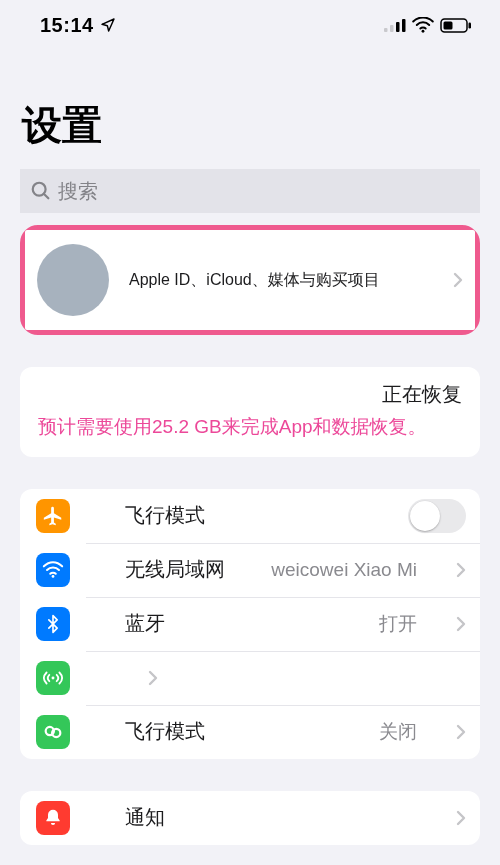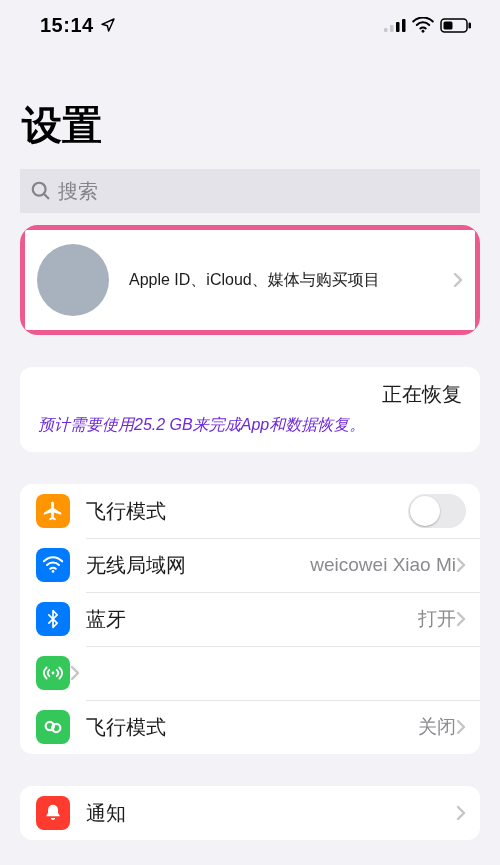--- a/index.html
+++ b/index.html
@@ -24,23 +24,23 @@
   .appleid-wrap { margin: 12px 20px 0 20px; border: 5px solid #ef5a8e; border-radius: 18px; }
   .appleid { background: #fff; display: flex; align-items: center; padding: 14px 12px 14px 12px; border-radius: 2px; }
   .avatar { width: 72px; height: 72px; border-radius: 50%; background: #a7b2be; flex: 0 0 auto; }
   .appleid-text { flex: 1 1 auto; padding-left: 20px; font-size: 16px; color: #1c1c1e; }
   .chev { color: #c5c5c8; }
 
   
   .group { margin: 32px 20px 0 20px; background: #fff; border-radius: 12px; overflow: hidden; }
   .restoring { padding: 14px 18px 16px 18px; }
   .restoring .r-title { font-size: 20px; color: #1c1c1e; margin-bottom: 6px; text-align: right; }
-  .restoring .r-sub { font-size: 16px; color: #6d28d9; line-height: 1.4; font-style: italic; }
-
-  .row { display: flex; align-items: center; height: 54px; padding: 0 14px 0 16px; position: relative; }
+  .restoring .r-sub { font-size: 19px; color: #ec4899; line-height: 1.4; }
+
+  .row { display: flex; align-items: center; height: 54px; padding: 0 14px 0 16px; position: relative; gap: 39px; }
   .row + .row::before { content: ""; position: absolute; top: 0; left: 66px; right: 0; height: 1px; background: #e5e5ea; }
   .icon-box { width: 34px; height: 34px; border-radius: 8px; display: flex; align-items: center; justify-content: center; flex: 0 0 auto; }
   .row-label { flex: 1 1 auto; font-size: 20px; color: #1c1c1e; padding-left: 16px; }
   .row-value { font-size: 19px; color: #8a8a8f; }
 
   
   .toggle { width: 58px; height: 34px; border-radius: 17px; background: #e9e9eb; position: relative; }
   .toggle .knob { width: 30px; height: 30px; border-radius: 50%; background: #fff; position: absolute; top: 2px; left: 2px; box-shadow: 0 1px 2px rgba(0,0,0,0.25), 0 0 0 0.5px rgba(0,0,0,0.04); }
 
   .group2 { margin-top: 32px; }

